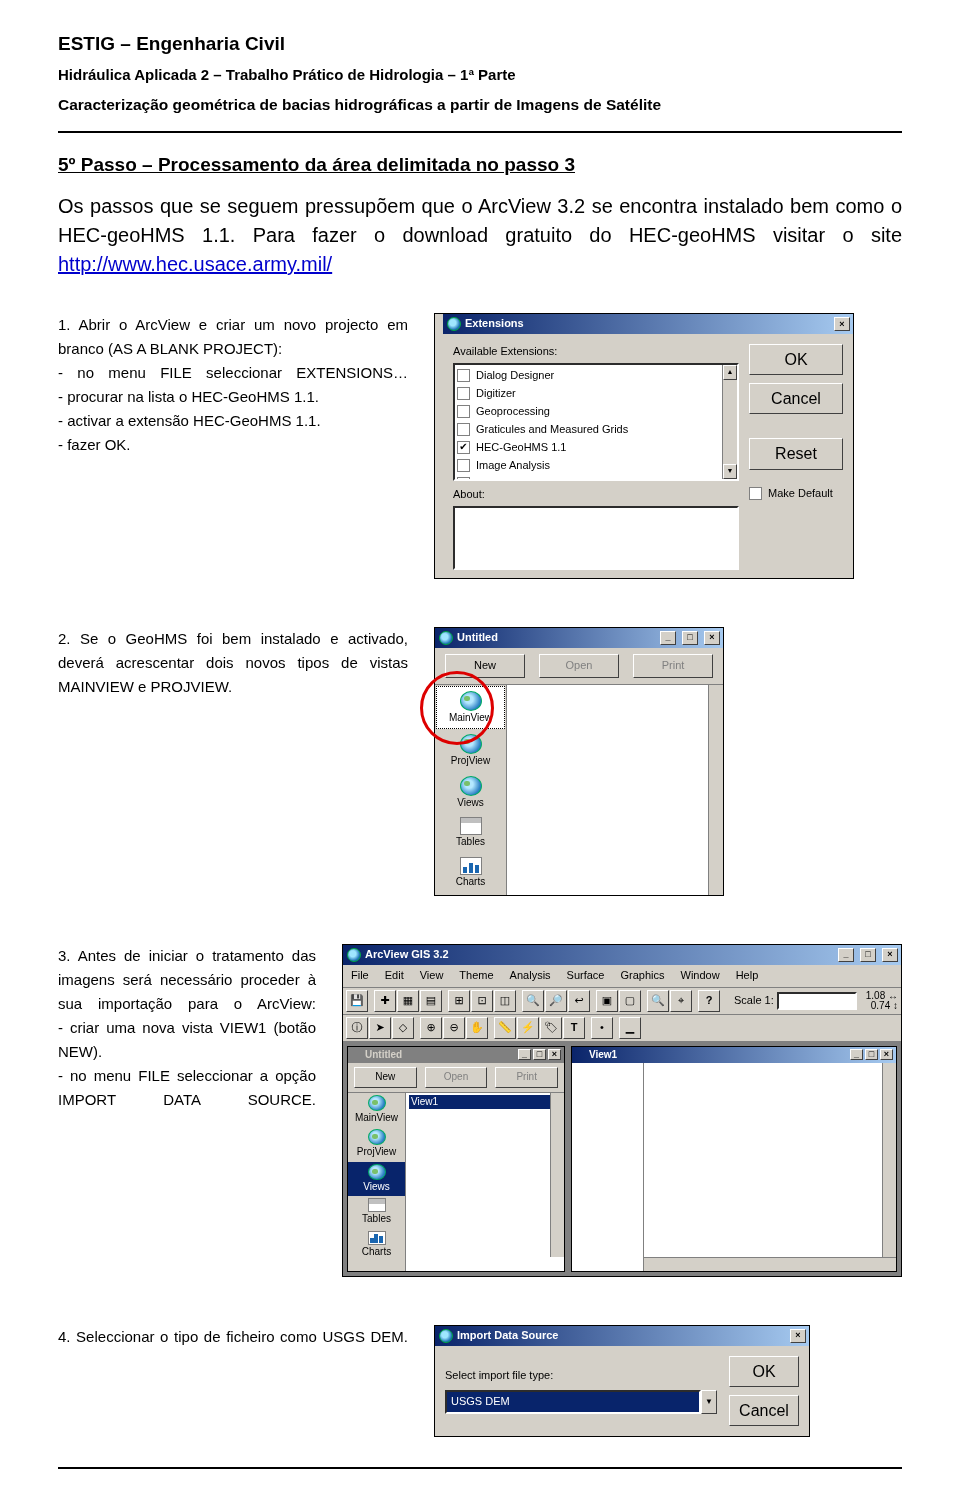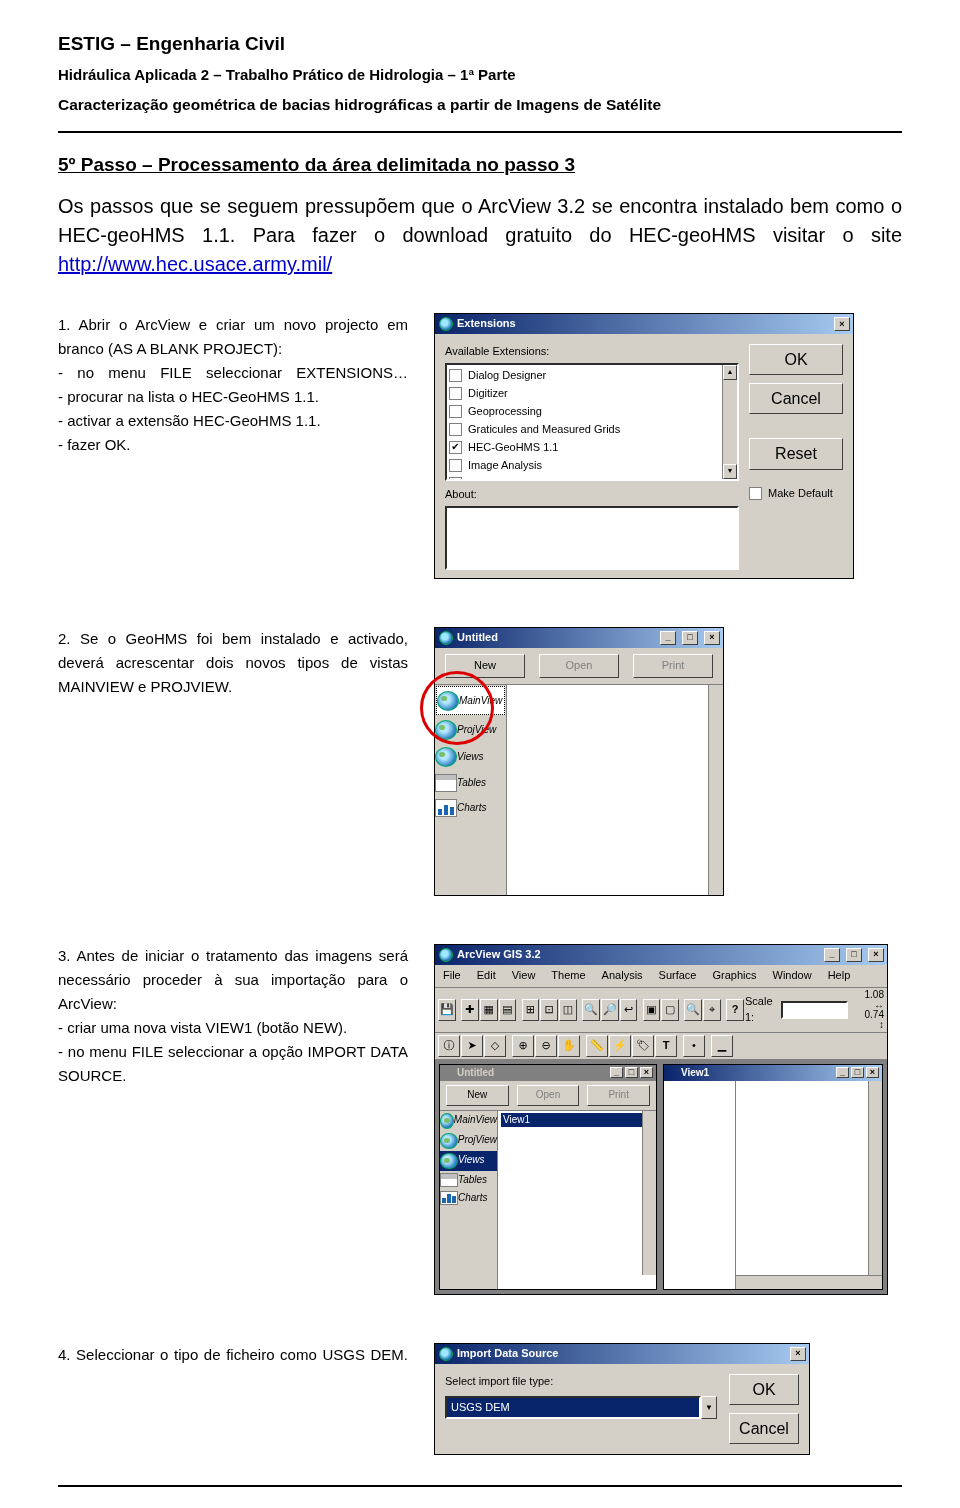--- a/index.html
+++ b/index.html
@@ -50,33 +50,33 @@
   .wbtn { background:#d4d0c8; border:1px solid #fff; border-right-color:#404040; border-bottom-color:#404040; padding:3px 0; font-size:16px; text-align:center;}
   .def-chk { display:flex; align-items:center; font-size:11px; margin-top:8px;}
 
   
   .proj-win { width: 290px; border:1px solid #000; background:#d4d0c8; font-family: Tahoma, Arial, sans-serif; font-size:11px;}
   .proj-tb-btns { display:flex; gap:14px; padding:6px 10px; border-bottom:1px solid #808080;}
   .proj-tb-btns .pbtn { flex:1; text-align:center; border:1px solid #fff; border-right-color:#404040; border-bottom-color:#404040; padding:3px 0; font-size:11px;}
   .proj-tb-btns .dis { color:#808080; }
   .proj-body { display:flex; height:210px;}
   .proj-side { width:72px; background:#d4d0c8; border-right:1px solid #808080; overflow:hidden;}
-  .side-item { display:flex; align-items:center; padding:4px 0 3px 0; font-size:10px;font-style:italic;}
+  .side-item { display:flex; flex-direction:column; align-items:center; padding:4px 0 3px 0; font-size:10px;}
   .side-item.sel { background:#fff; border:1px dotted #000; margin:1px;}
   .gicon { width:22px; height:20px; background: radial-gradient(circle at 40% 40%, #b4e8ff 25%, #2a7fc4 70%); border-radius:50%; border:1px solid #0a6; position:relative;}
   .gicon::after{content:"";position:absolute;left:3px;top:4px;width:6px;height:5px;background:#7ac06a;border-radius:40%;}
   .ticon{width:22px;height:18px;background:#fff;border:1px solid #808080;box-shadow:inset 0 5px 0 #c0c0c0;}
   .cicon{width:22px;height:18px;background:#fff;border:1px solid #808080;display:flex;align-items:flex-end;justify-content:space-around;padding:1px;}
   .cicon span{width:4px;background:#1a66b0;}
   .proj-main { flex:1; background:#fff; position:relative;}
   .proj-main .pscroll{position:absolute;right:0;top:0;bottom:0;width:15px;background:#d4d0c8;border-left:1px solid #808080;}
   .redcirc{position:absolute; border:3px solid #d00; border-radius:50%; pointer-events:none;}
 
   
-  .av-win{width:454px;border:1px solid #000;background:#d4d0c8;font-family:Tahoma,Arial,sans-serif;font-size:11px;}
+  .av-win{width:560px;border:1px solid #000;background:#d4d0c8;font-family:Tahoma,Arial,sans-serif;font-size:11px;}
   .menubar{display:flex;gap:12px;padding:2px 6px;border-bottom:1px solid #808080;font-size:11px;}
   .menubar span{padding:1px 2px;}
   .toolbar1{display:flex;align-items:center;padding:2px 3px;border-bottom:1px solid #808080;gap:1px;}
   .tbtn{width:22px;height:22px;border:1px solid #fff;border-right-color:#404040;border-bottom-color:#404040;background:#d4d0c8;display:flex;align-items:center;justify-content:center;font-size:11px;}
   .tsep{width:4px;}
   .scale-grp{margin-left:auto;display:flex;align-items:center;gap:3px;font-size:11px;}
   .scale-in{width:80px;height:18px;background:#fff;border:2px inset #fff;border-top-color:#808080;border-left-color:#808080;}
   .coord{font-size:10px;line-height:1;margin-left:6px;text-align:right;}
   .toolbar2{display:flex;padding:2px 3px;border-bottom:1px solid #808080;gap:1px;}
   .av-client{background:#808080;padding:4px;display:flex;gap:6px;height:234px;}
@@ -95,21 +95,21 @@
   .sw1-main .sel-row{background:#08246b;color:#fff;padding:0 2px;}
   .sw2{flex:1;display:flex;flex-direction:column;}
   .sw2-body{flex:1;display:flex;background:#fff;}
   .sw2-left{width:72px;border-right:1px solid #808080;background:#fff;}
   .sw2-main{flex:1;background:#fff;position:relative;}
   .sbars{position:absolute;right:0;top:0;bottom:14px;width:14px;background:#d4d0c8;border-left:1px solid #808080;}
   .sbars-h{position:absolute;left:0;right:0;bottom:0;height:14px;background:#d4d0c8;border-top:1px solid #808080;}
 
   
   .imp-win{width:376px;border:1px solid #000;background:#d4d0c8;font-family:Tahoma,Arial,sans-serif;font-size:11px;}
-  .imp-body{padding:10px;display:flex;gap:12px;}
+  .imp-body{padding:10px;display:flex;gap:12px;align-items:center;}
   .imp-left{flex:1;}
   .imp-drop{margin-top:6px;display:flex;}
   .imp-drop-val{flex:1;background:#08246b;color:#fff;border:2px inset #fff;border-top-color:#808080;border-left-color:#808080;padding:2px 4px;font-size:11px;}
   .imp-drop-btn{width:16px;border:1px solid #fff;border-right-color:#404040;border-bottom-color:#404040;background:#d4d0c8;display:flex;align-items:center;justify-content:center;font-size:8px;}
   .imp-right{width:70px;display:flex;flex-direction:column;gap:8px;}
 
   .footer{position:relative;margin-top:30px;}
   .footer hr{border:none;border-top:2px solid #000;margin-bottom:6px;}
   .footer .ftxt{font-size:12.5px;}
 </style>
@@ -129,21 +129,21 @@
 
 <div class="row">
   <div class="txt">
     <p>1. Abrir o ArcView e criar um novo projecto em branco (AS A BLANK PROJECT):</p>
     <p style="text-align-last:justify">- no menu FILE seleccionar EXTENSIONS…</p>
     <p>- procurar na lista o HEC-GeoHMS 1.1.</p>
     <p>- activar a extensão HEC-GeoHMS 1.1.</p>
     <p>- fazer OK.</p>
   </div>
   <div class="img">
-    <div class="win" style="width:420px;">
+    <div class="win" style="width:420px;padding-left:8px;">
       <div class="titlebar">
         <span class="app-ico"></span>
         <span>Extensions</span>
         <span class="spacer"></span>
         <span class="winbtn">×</span>
       </div>
       <div class="ext-body">
         <div class="ext-left">
           <div class="ext-label">Available Extensions:</div>
           <div class="ext-list">

